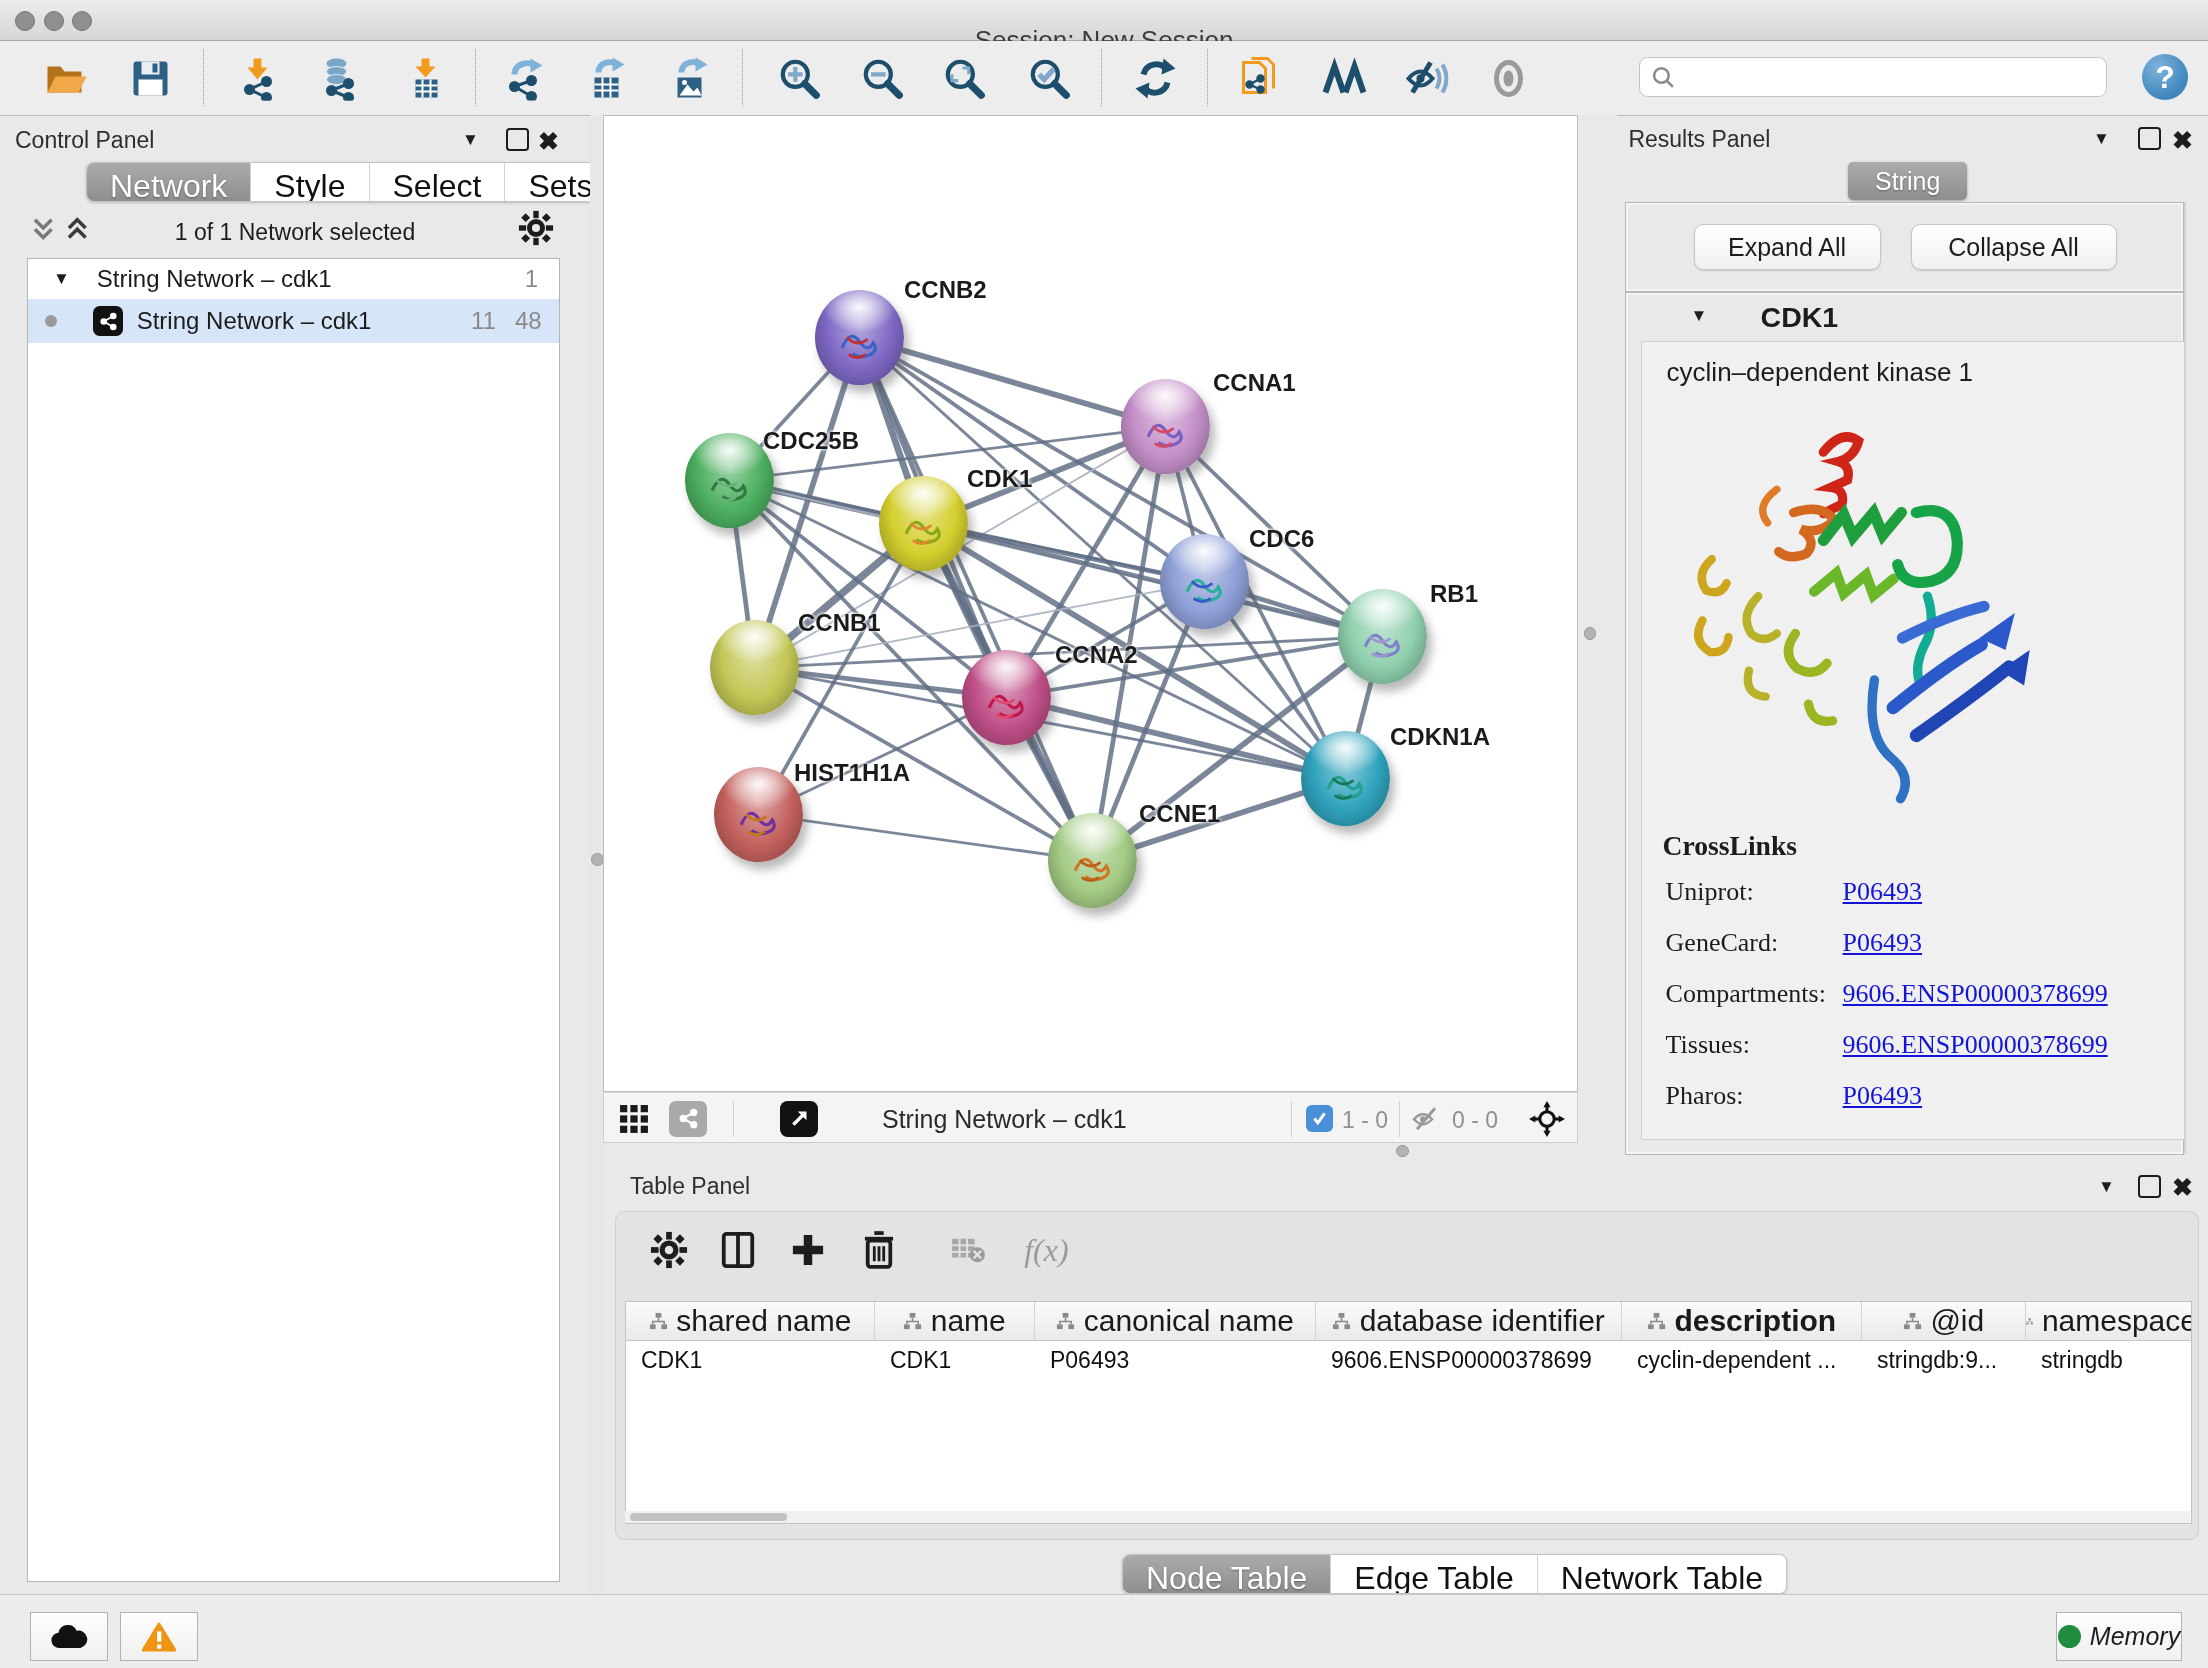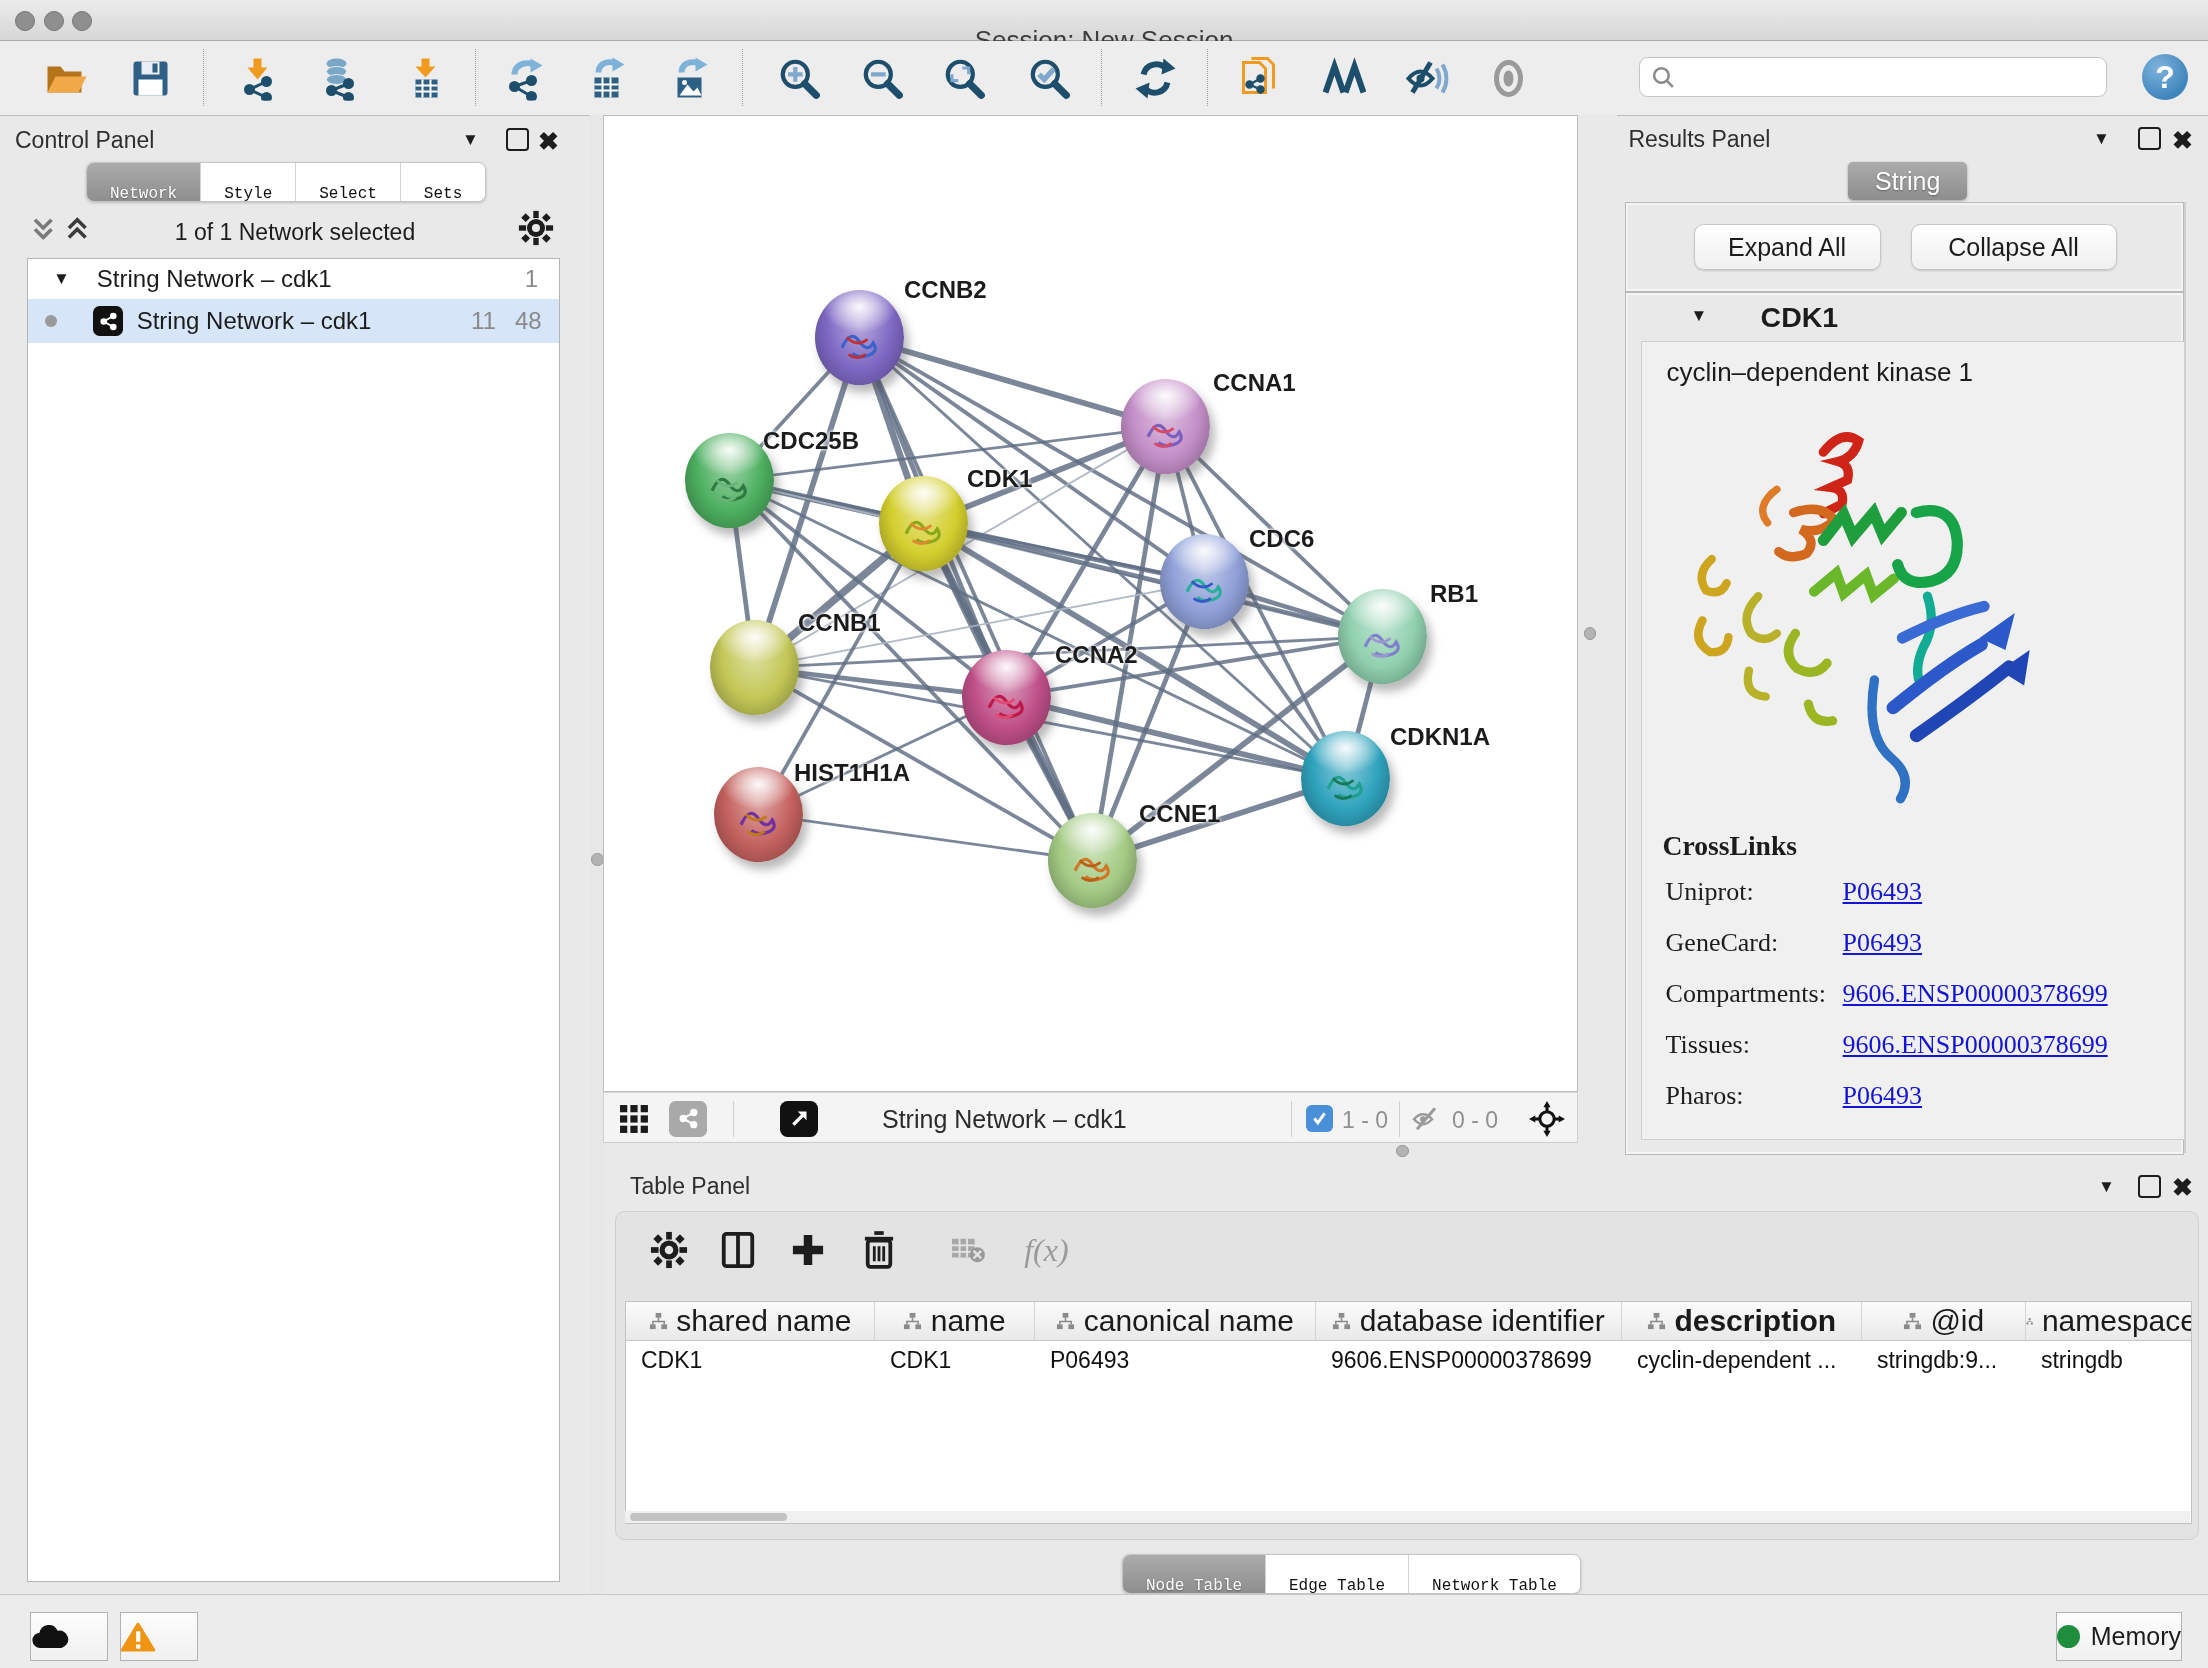--- a/index.html
+++ b/index.html
@@ -23,21 +23,21 @@
     background:radial-gradient(circle at 35% 30%,#7fb3dc,#3f86bc 70%);display:flex;align-items:center;justify-content:center;
     color:#fff;font-size:32px;font-weight:bold;}
   
   .pane-title{font-size:23px;color:#2e2e2e;}
   .pane-ico{position:absolute;font-size:21px;color:#1d1d1d;}
   .sq-ico{position:absolute;width:19px;height:19px;border:2.9px solid #1d1d1d;border-radius:3.8px;}
   
   #control-panel{left:0;top:116px;width:590px;height:1478px;background:#e9e9e9;}
   .seg{position:absolute;display:flex;height:38px;border:1px solid #c4c4c4;border-radius:7.6px;
     overflow:hidden;background:#fff;box-shadow:0 1px 2.9px rgba(0,0,0,.2);}
-  .seg .tab{padding:12px 23px;line-height:38px;font-size:16px;color:#111;border-right:1px solid #d2d2d2;white-space:nowrap;font-family:Liberation Mono, monospace;}
+  .seg .tab{padding:4px 23px;line-height:38px;font-size:32px;color:#111;border-right:1px solid #d2d2d2;white-space:nowrap;}
   .seg .tab:last-child{border-right:none;}
   .seg .tab.sel{background:linear-gradient(#ababab,#8e8e8e);color:#fff;text-shadow:0 1px 1.9px rgba(0,0,0,.35);}
   #tree-box{left:27px;top:142px;width:531px;height:1322px;background:#fff;border:1px solid #b5b5b5;}
   .tree-row{position:relative;width:100%;height:40px;font-size:24px;display:flex;align-items:center;}
   .tree-row.sel{background:#d7e5f8;height:44px;}
   .count{color:#8a8a8a;}
   #share-badge{width:30px;height:30px;border-radius:6.7px;background:#111;display:flex;align-items:center;justify-content:center;}
   
   .split-dot{position:absolute;width:10.5px;height:10.5px;border-radius:50%;background:#b3b3b3;border:1px solid #989898;}
   
@@ -73,21 +73,21 @@
   #thead-row{display:flex;height:38px;background:linear-gradient(#fbfbfb,#e9e9e9);border-bottom:1px solid #c6c6c6;}
   .th{display:flex;align-items:center;justify-content:center;gap:8.6px;font-size:30px;color:#1a1a1a;
     border-right:1px solid #d4d4d4;box-sizing:border-box;flex:none;}
   .tr{display:flex;height:38px;}
   .td{font-size:23px;color:#111;padding:5.7px 0 0 15px;box-sizing:border-box;flex:none;white-space:nowrap;overflow:hidden;}
   #hscroll{position:absolute;left:8.6px;top:299px;width:1565px;height:12.4px;background:#f0f0f0;}
   #hthumb{position:absolute;left:4.8px;top:1.9px;width:157px;height:8.6px;border-radius:4.8px;background:#c2c2c2;}
   
   #footer{left:0;top:1594px;width:2208px;height:74px;background:#ececec;border-top:1px solid #c6c6c6;}
   .fbtn{position:absolute;top:17px;height:47px;background:linear-gradient(#fdfdfd,#f0f0f0);
-    border:1px solid #b2b2b2;display:flex;align-items:center;justify-content:space-between;gap:9px;font-size:25px;}
+    border:1px solid #b2b2b2;display:flex;align-items:center;justify-content:center;gap:9px;font-size:25px;font-style:italic;}
   .tri{font-size:17px;color:#1d1d1d;}
 </style>
 </head>
 <body>
 
 <div class="abs" id="titlebar">
   <span class="tlight" style="left:15px"></span>
   <span class="tlight" style="left:44px"></span>
   <span class="tlight" style="left:72px"></span>
   <div class="abs" id="win-title">Session: New Session</div>

